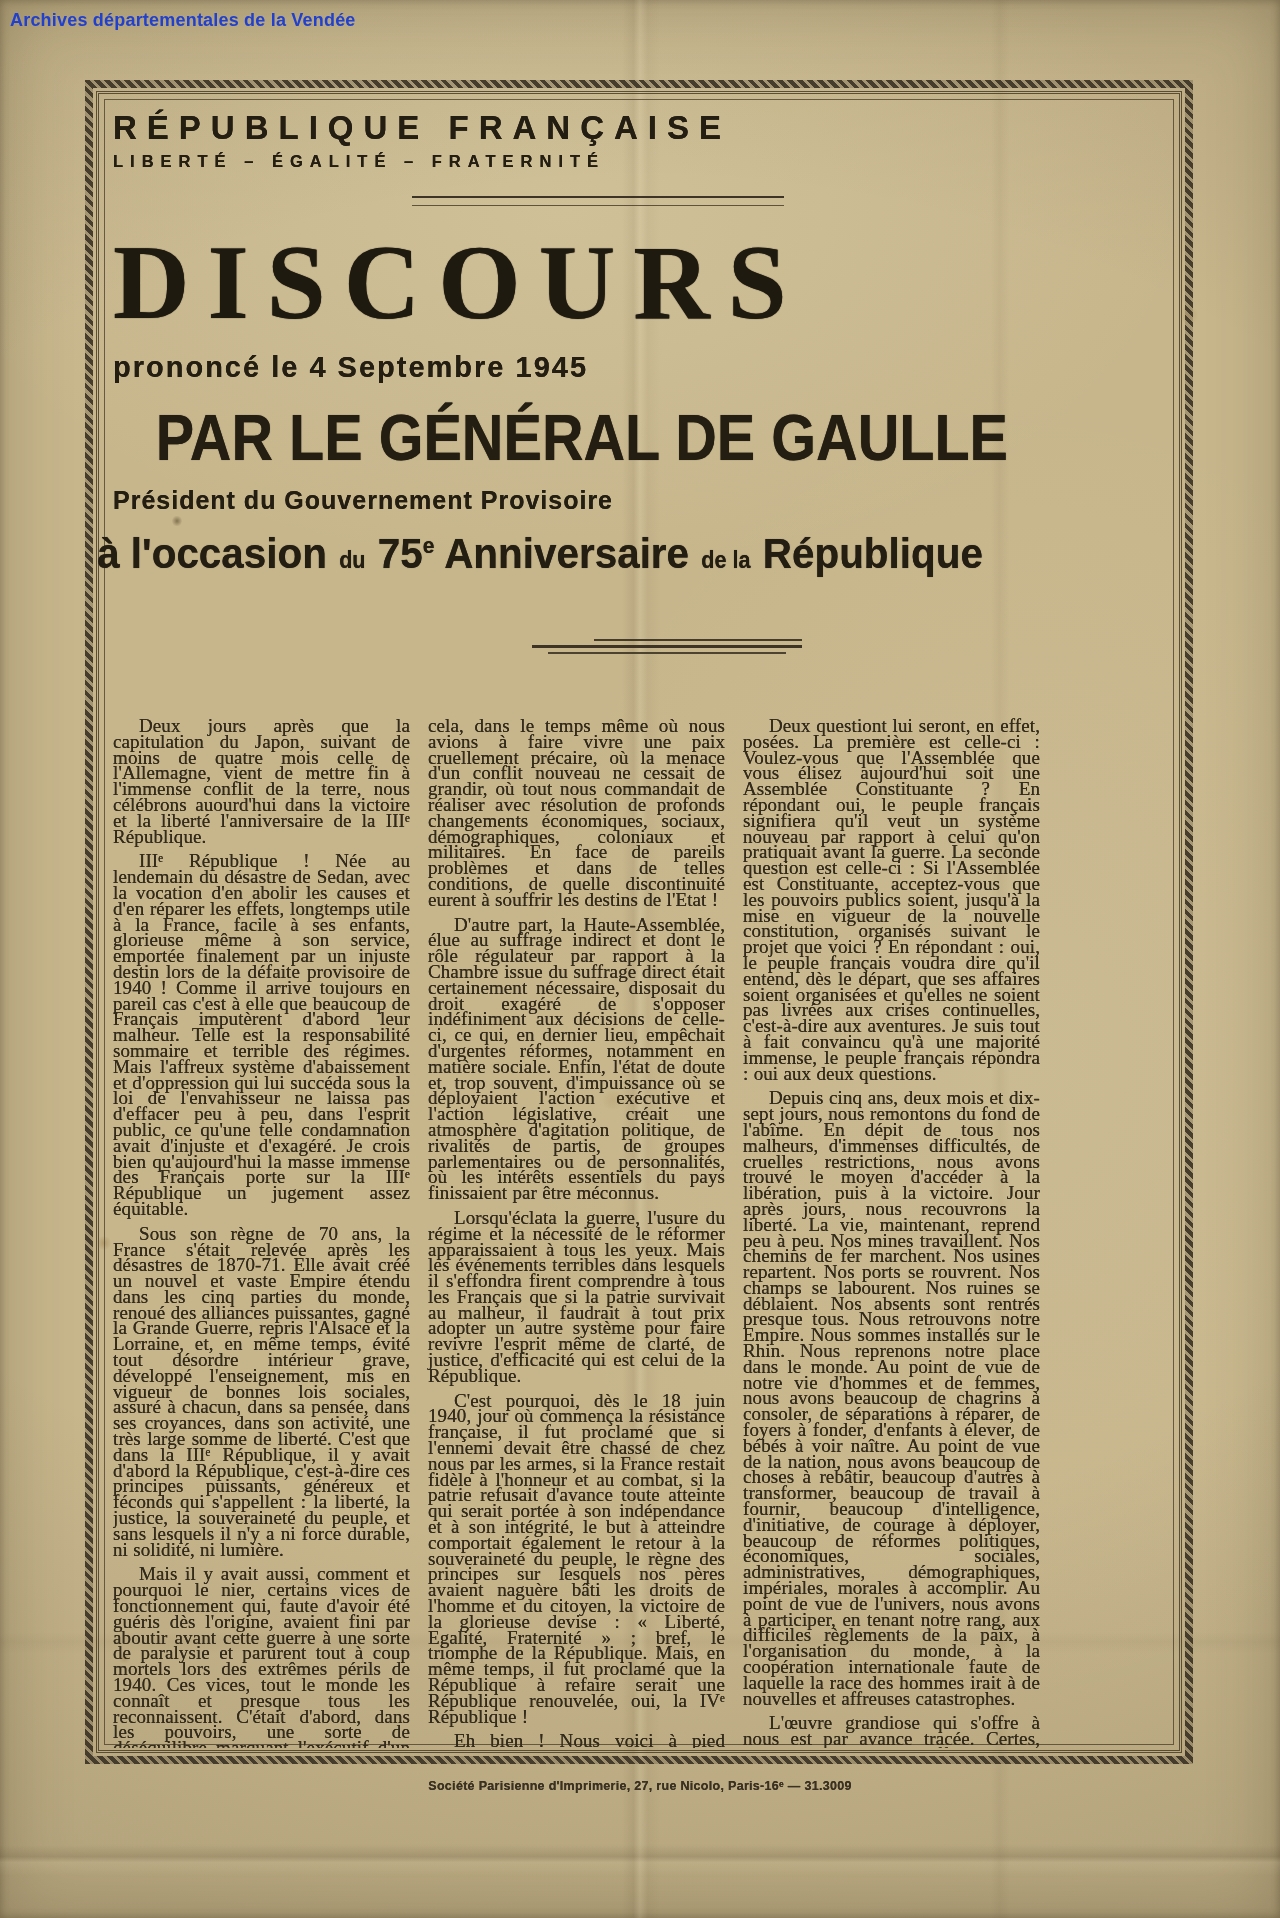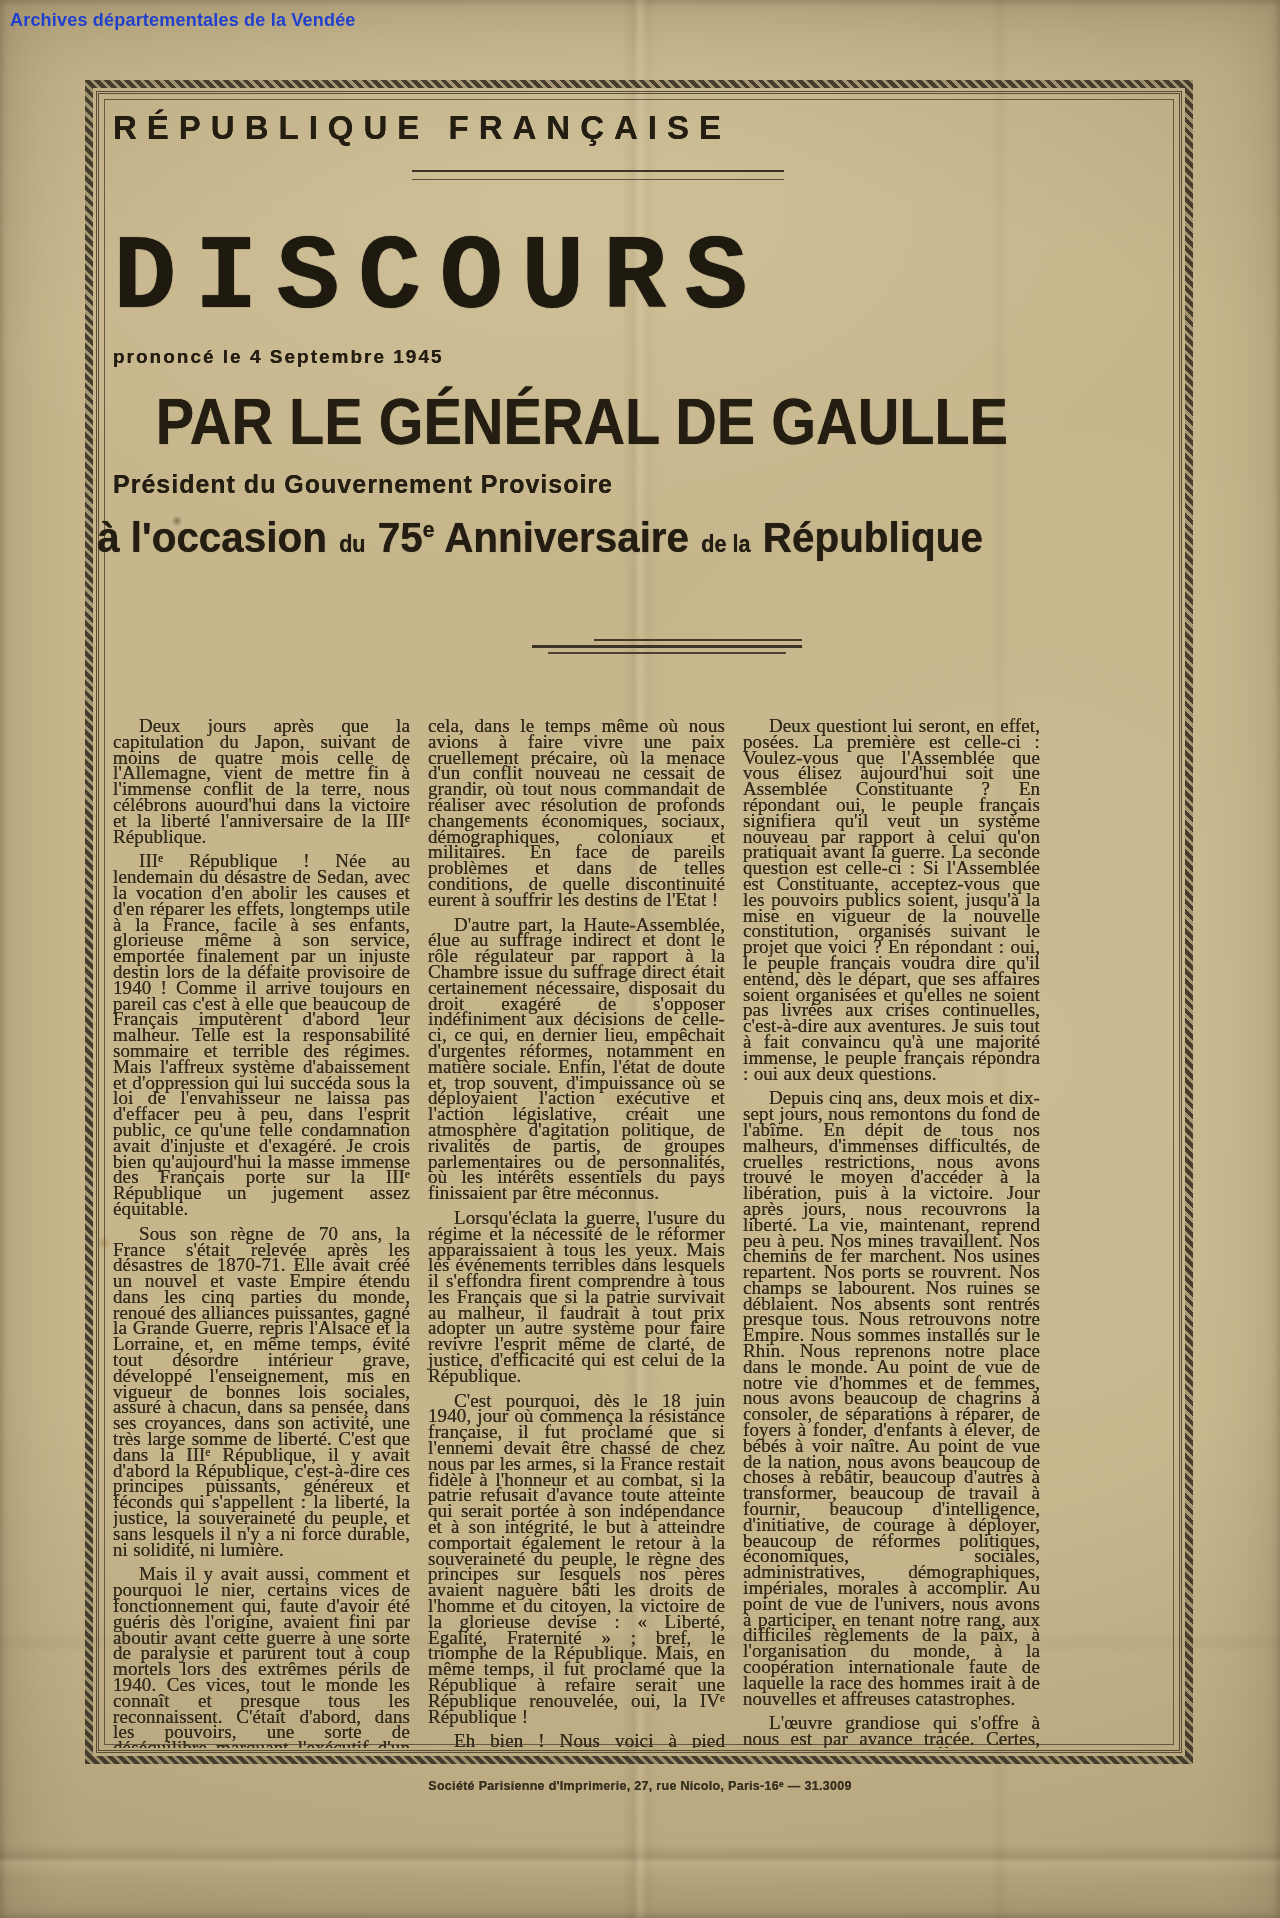--- a/index.html
+++ b/index.html
@@ -46,22 +46,22 @@
     border-image:repeating-linear-gradient(45deg,rgba(63,54,39,0.95) 0 4px,rgba(63,54,39,0.25) 4px 7px) 8;}
   .frame-lines1{position:absolute;inset:11px;border:3px double rgba(70,60,40,0.85);}
   .frame-lines2{position:absolute;inset:19px;border:1px solid rgba(70,60,40,0.75);}
 
   
   .masthead{position:absolute;left:113px;top:80px;width:854px;text-align:left;color:var(--heading-ink);}
   .republic{margin-top:30px;font-family:"Liberation Sans",sans-serif;font-weight:bold;font-size:33px;letter-spacing:10px;line-height:1.1;text-shadow:0 0 0.5px currentColor;}
   .motto{margin-top:6px;font-family:"Liberation Sans",sans-serif;font-weight:bold;font-size:16.5px;letter-spacing:7px;line-height:1.2;text-shadow:0 0 0.4px currentColor;}
   .double-rule{margin:24px auto 0 auto;width:372px;height:7px;transform:translateX(58px);
     border-top:2px solid rgba(45,38,25,0.9);border-bottom:1.5px solid rgba(45,38,25,0.7);}
-  .discours{margin-top:46px;font-family:Liberation Mono, monospace;font-weight:bold;font-size:106px;letter-spacing:18px;line-height:1.0;color:#1f1a10;text-shadow:0 0 1px #1f1a10;}
-  .pronounced{margin-top:14px;font-family:"Liberation Sans",sans-serif;font-weight:bold;font-size:19px;letter-spacing:2px;line-height:1.2;text-shadow:0 0 0.5px currentColor;}
+  .discours{margin-top:24px;font-family:Liberation Serif, serif;font-weight:bold;font-size:106px;letter-spacing:18px;line-height:1.0;color:#1f1a10;text-shadow:0 0 1px #1f1a10;}
+  .pronounced{margin-top:14px;font-family:"Liberation Sans",sans-serif;font-weight:bold;font-size:29px;letter-spacing:2px;line-height:1.2;text-shadow:0 0 0.5px currentColor;}
   .author{margin-top:18px;font-family:"Liberation Sans",sans-serif;font-weight:bold;font-size:64px;line-height:1.1;transform:scaleX(0.9);white-space:nowrap;text-shadow:0 0 0.8px currentColor;}
   .author-role{margin-top:12px;font-family:"Liberation Sans",sans-serif;font-weight:bold;font-size:25px;letter-spacing:1px;line-height:1.2;text-shadow:0 0 0.5px currentColor;}
   .occasion-row{margin-top:14px;display:flex;align-items:baseline;justify-content:center;gap:13px;white-space:nowrap;transform:scaleX(0.94);font-family:"Liberation Sans",sans-serif;font-weight:bold;text-shadow:0 0 0.7px currentColor;}
   .occ-big{font-size:43px;}
   .occ-small{font-size:23px;}
   .occ-big sup{font-size:0.52em;vertical-align:super;}
 
   .triple-rule{position:absolute;left:532px;top:639px;width:270px;}
   .triple-rule .r1{height:2px;width:208px;margin-left:62px;background:rgba(45,38,25,0.85);}
   .triple-rule .r2{height:2.5px;width:270px;margin-top:4px;background:rgba(45,38,25,0.9);}
@@ -94,20 +94,21 @@
   <div class="archives-label">Archives départementales de la Vendée</div>
 
   <div class="frame">
     <div class="frame-band"></div>
     <div class="frame-lines1"></div>
     <div class="frame-lines2"></div>
   </div>
 
   <div class="masthead">
     <div class="republic">RÉPUBLIQUE FRANÇAISE</div>
+    <div class="motto">LIBERTÉ – ÉGALITÉ – FRATERNITÉ</div>
     <div class="double-rule"></div>
     <div class="discours">DISCOURS</div>
     <div class="pronounced">prononcé le 4 Septembre 1945</div>
     <div class="author">PAR LE GÉNÉRAL DE GAULLE</div>
     <div class="author-role">Président du Gouvernement Provisoire</div>
     <div class="occasion-row">
       <span class="occ-big">à l'occasion</span>
       <span class="occ-small">du</span>
       <span class="occ-big"><span>75</span><sup>e</sup> <span>Anniversaire</span></span>
       <span class="occ-small">de la</span>

